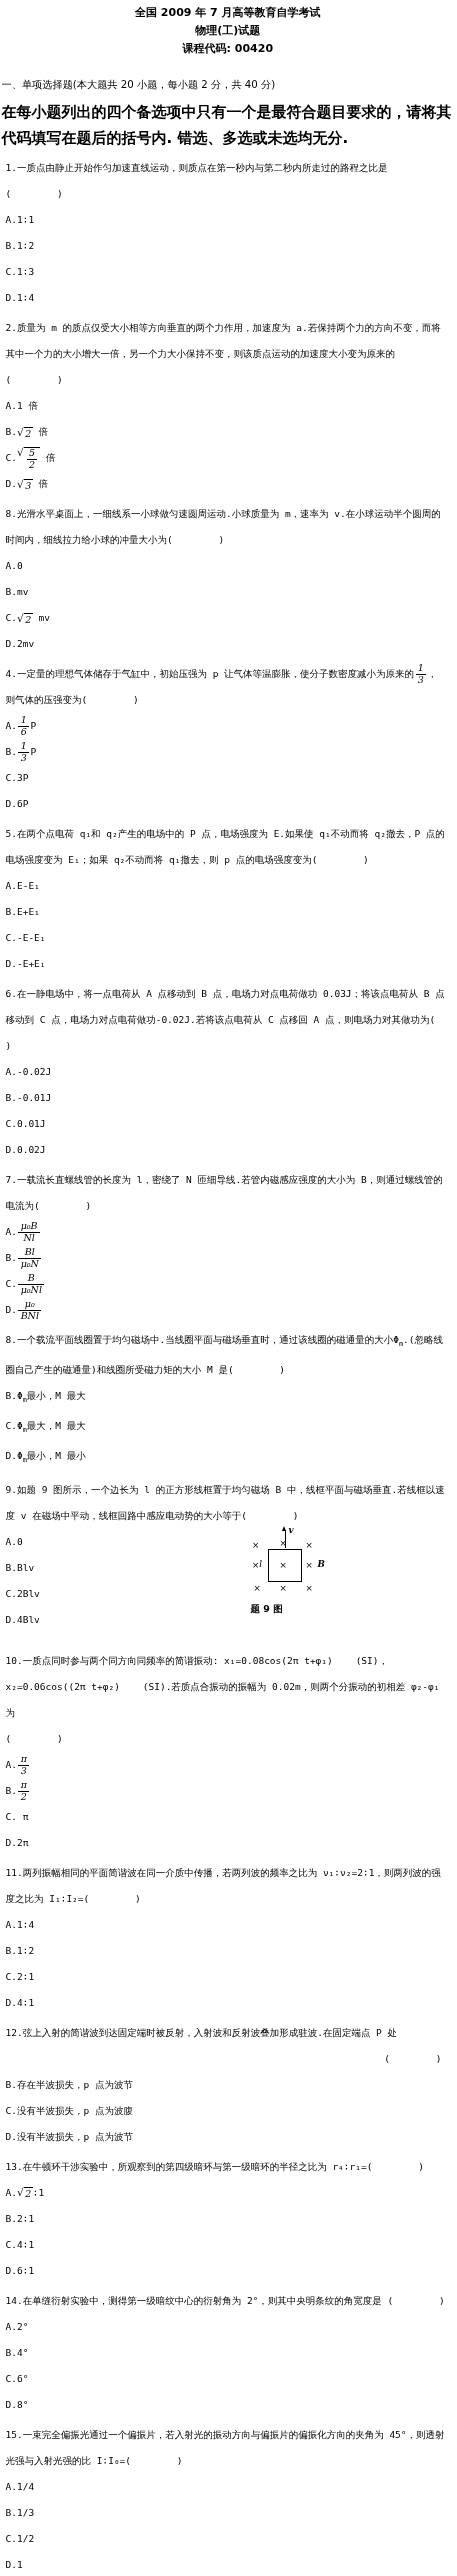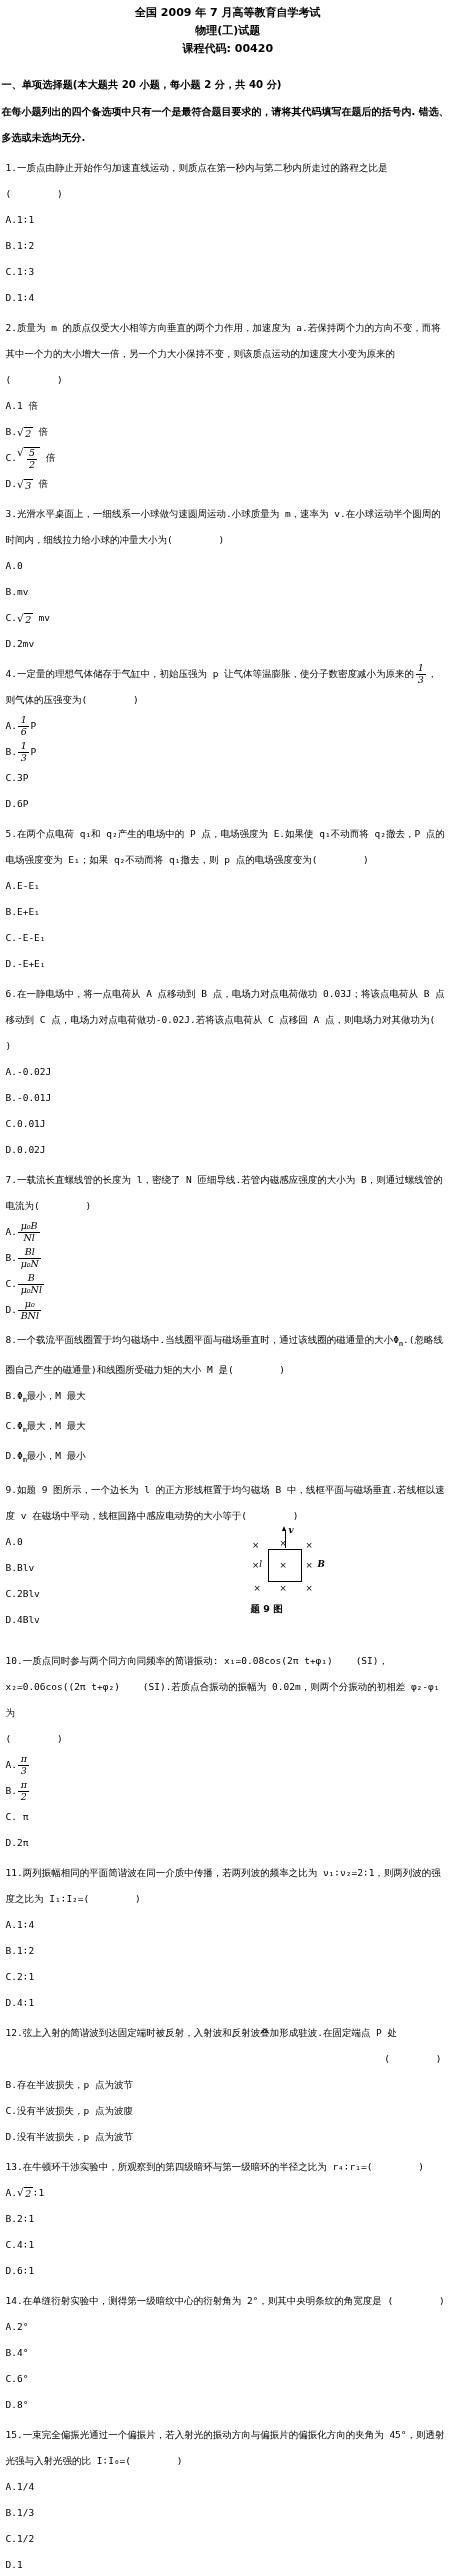--- a/index.html
+++ b/index.html
@@ -7,22 +7,22 @@
     width:457px;
     box-sizing:border-box;
     padding:4.4px 2.9px 10.2px 1.5px;
     background:#fff;
     color:#000;
     font-family:"DejaVu Sans",sans-serif;
     font-size:9.5px;
   }
   .title-block{text-align:center;margin-bottom:12px;}
   .title{font-weight:bold;font-size:11px;line-height:18px;}
-  .section-heading{font-weight:bold;font-size:10.2px;line-height:29px;margin-top:2.9px;}
-  .instructions{font-weight:bold;font-size:10px;line-height:26px;white-space:pre-wrap;}
+  .section-heading{font-weight:normal;font-size:10.2px;line-height:29px;margin-top:2.9px;}
+  .instructions{font-weight:bold;font-size:15px;line-height:26px;white-space:pre-wrap;}
   .question{margin:4px;}
   .q-text{line-height:26px;white-space:pre-wrap;font-family:"DejaVu Sans Mono","DejaVu Sans",monospace;}
   .bracket-right{text-align:right;padding-right:8.7px;line-height:26px;white-space:pre;font-family:"DejaVu Sans Mono",monospace;}
   .options{position:relative;}
   .option{line-height:26px;white-space:pre-wrap;font-family:"DejaVu Sans Mono","DejaVu Sans",monospace;}
   
   .frac{display:inline-flex;flex-direction:column;text-align:center;vertical-align:middle;
         font-family:"DejaVu Serif",serif;font-style:italic;margin:0 1.5px;}
   .fr-n{display:block;padding:0 2.2px;line-height:1.15;}
   .fr-d{display:block;border-top:0.7px solid #000;padding:0 2.2px;line-height:1.15;}
@@ -75,21 +75,21 @@
         <div class="q-text">2.质量为 m 的质点仅受大小相等方向垂直的两个力作用，加速度为 a.若保持两个力的方向不变，而将其中一个力的大小增大一倍，另一个力大小保持不变，则该质点运动的加速度大小变为原来的
 (        )</div>
         <div class="options">
           <div class="option">A.1 倍</div>
           <div class="option">B.<span class="sqrt"><span class="rad">√</span><span class="sqrt-body">2</span></span> 倍</div>
           <div class="option">C.<span class="sqrt"><span class="rad">√</span><span class="sqrt-body"><span class="frac"><span class="fr-n">5</span><span class="fr-d">2</span></span></span></span> 倍</div>
           <div class="option">D.<span class="sqrt"><span class="rad">√</span><span class="sqrt-body">3</span></span> 倍</div>
         </div>
       </div>
       <div class="question">
-        <div class="q-text">3.光滑水平桌面上，一细线系一小球做匀速圆周运动.小球质量为 m，速率为 v.在小球运动半个圆周的时间内，细线拉力给小球的冲量大小为(        )</div>
+        <div class="q-text">8.光滑水平桌面上，一细线系一小球做匀速圆周运动.小球质量为 m，速率为 v.在小球运动半个圆周的时间内，细线拉力给小球的冲量大小为(        )</div>
         <div class="options">
           <div class="option">A.0</div>
           <div class="option">B.mv</div>
           <div class="option">C.<span class="sqrt"><span class="rad">√</span><span class="sqrt-body">2</span></span> mv</div>
           <div class="option">D.2mv</div>
         </div>
       </div>
       <div class="question">
         <div class="q-text">4.一定量的理想气体储存于气缸中，初始压强为 p 让气体等温膨胀，使分子数密度减小为原来的<span class="frac"><span class="fr-n">1</span><span class="fr-d">3</span></span>，
 则气体的压强变为(        )</div>

